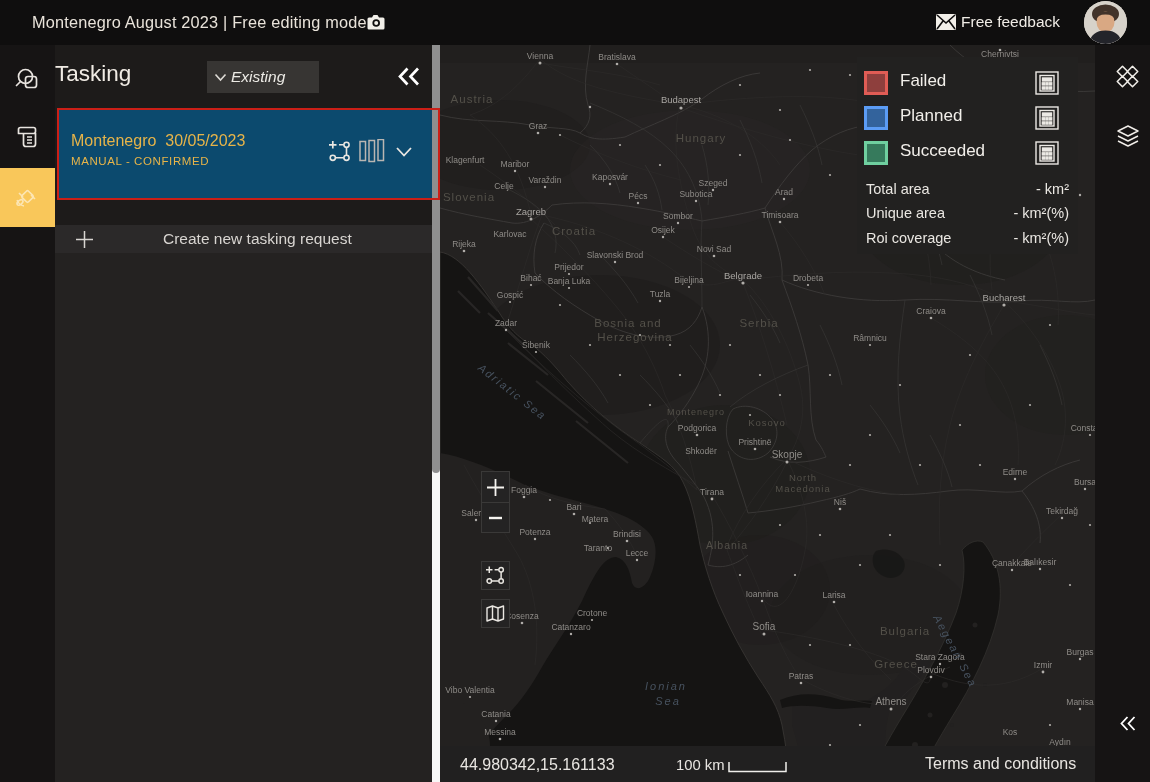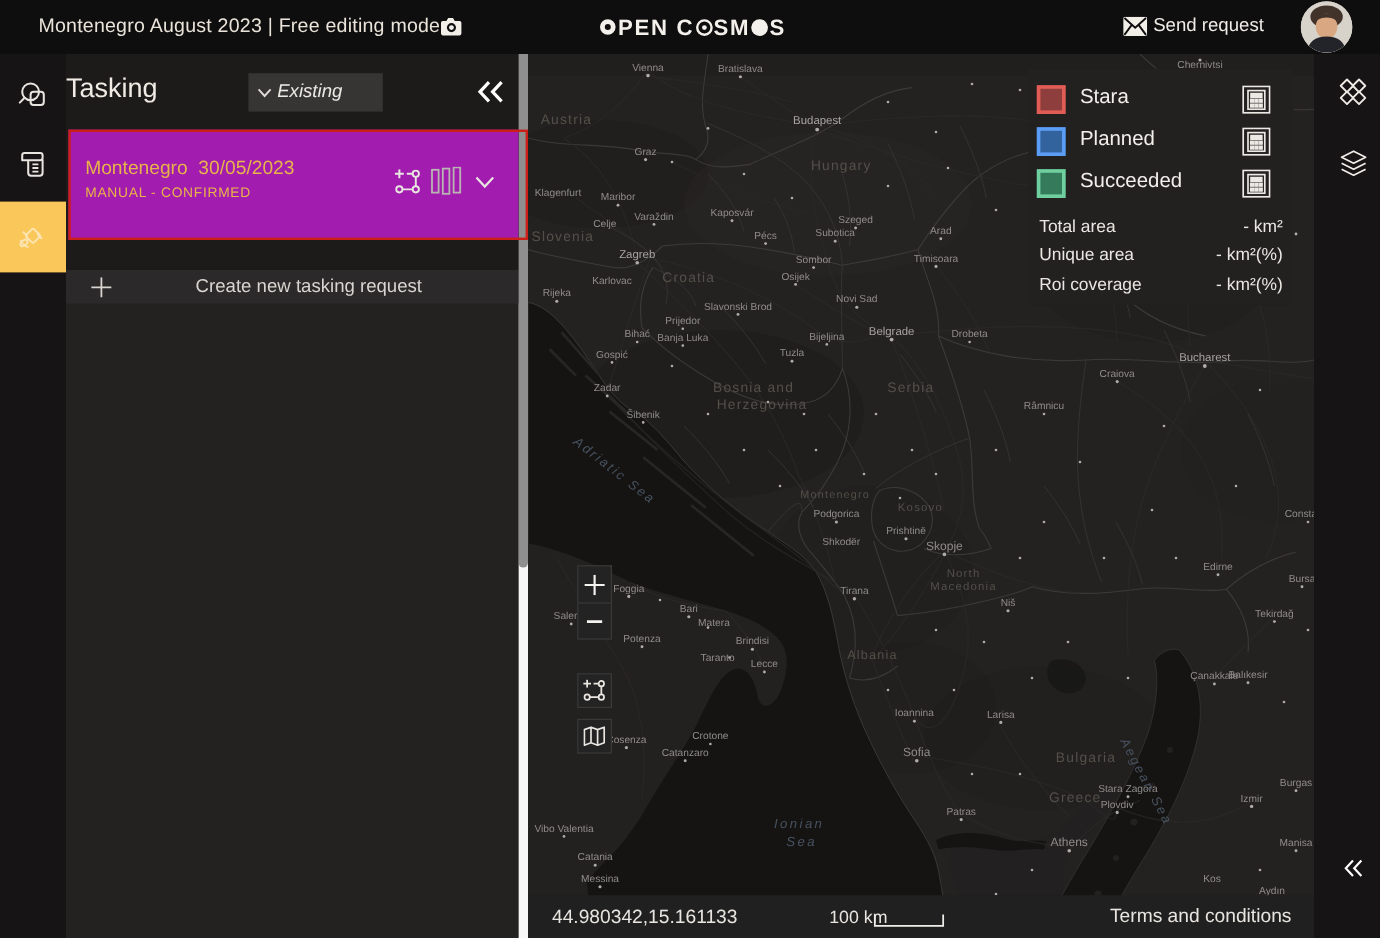--- a/index.html
+++ b/index.html
@@ -17,21 +17,21 @@
   #leftbar{left:0;top:45px;width:55px;height:737px;background:#161414;}
   #selyellow{left:0;top:168px;width:55px;height:59px;background:#f9c75a;}
   
   #panel{left:55px;top:45px;width:377px;height:737px;background:#242221;z-index:3;}
   #panelhead{left:0px;top:0px;width:377px;height:180px;background:#1d1b1a;}
   #tasking{left:0;top:16px;font-size:22.5px;color:#f0ebe4;}
   #dropdown{left:152px;top:16px;width:112px;height:32px;background:#373533;color:#eceae5;}
   #dd-chev{position:absolute;left:7px;top:12px;}
   #dd-text{position:absolute;left:24px;top:7px;font-size:15.5px;font-style:italic;}
   
-  #card{left:2px;top:63px;width:375px;height:92px;background:#a21caf;}
+  #card{left:2px;top:63px;width:375px;height:92px;background:#0c4a6e;}
   #redbox{left:57px;top:108px;width:383px;height:92px;border:2px solid #cb1f17;box-sizing:border-box;z-index:12;}
   #card-t1{left:14px;top:24px;font-size:16px;color:#e7b449;}
   #card-t2{left:14px;top:47px;font-size:11.5px;letter-spacing:0.6px;color:#e7b449;}
   
   #createrow{left:0px;top:180px;width:377px;height:28px;background:#2b2929;color:#d8d5d1;}
   #createtext{left:108px;top:5px;font-size:15.5px;text-align:center;}
   
   #sbtrack{left:432px;top:45px;width:8px;height:737px;background:#f7f7f7;z-index:2;}
   #sbthumb{left:0px;top:0px;width:8px;height:428px;background:#8f8f8f;border-radius:0 0 5px 5px;}
   
@@ -454,32 +454,25 @@
   </svg>
   </div>
 
   <div class="abs" id="topbar"></div>
   <div class="abs" id="title">Montenegro August 2023 | Free editing mode</div>
   <svg class="abs" style="left:366px;top:13px" width="19" height="18" viewBox="0 0 19 18">
     <path d="M2 4.5 h4 l1.5-2.5 h4 l1.5 2.5 h4 a1.5 1.5 0 0 1 1.5 1.5 v9 a1.5 1.5 0 0 1 -1.5 1.5 h-14 a1.5 1.5 0 0 1 -1.5-1.5 v-9 a1.5 1.5 0 0 1 1.5-1.5 z" fill="#f2efe9"></path>
     <circle cx="10.2" cy="10" r="3.8" fill="#0f0e0e"></circle>
     <circle cx="10.2" cy="10" r="2" fill="#f2efe9"></circle>
   </svg>
-  <div class="abs" id="logo">
-    <span style="margin-left:5px;display:flex;align-items:center;font-weight:bold;font-size:18.5px;color:#f4f1ec;letter-spacing:1.4px;">
-      <span style="width:13px;height:13px;border-radius:50%;border:4px solid #f4f1ec;box-sizing:border-box;margin-right:2px;"></span>PEN&nbsp;C<span style="width:14px;height:14px;border-radius:50%;border:2px solid #f4f1ec;box-sizing:border-box;margin:0 1px;display:flex;align-items:center;justify-content:center;">
-          <span style="width:4px;height:4px;border-radius:50%;background:#f4f1ec;"></span>
-        </span>SM<span style="width:14px;height:14px;border-radius:50%;background:#f4f1ec;margin:0 1px;"></span>S
-    </span>
-  </div>
   <svg class="abs" style="left:936px;top:14px" width="20" height="16" viewBox="0 0 20 16">
     <rect x="0" y="0" width="20" height="16" rx="1.5" fill="#f2efe9"></rect>
     <path d="M1 1 L10 9 L19 1 M1 15 L7 7 M19 15 L13 7" stroke="#0f0e0e" stroke-width="1.6" fill="none"></path>
   </svg>
-  <div class="abs" id="sendfb">Send request</div>
+  <div class="abs" id="sendfb">Free feedback</div>
   <div class="abs" id="avatar">
     <svg width="43" height="43" viewBox="0 0 43 43">
       <rect width="43" height="43" fill="#d7d2ca"></rect>
       <ellipse cx="21.5" cy="13" rx="13.5" ry="9.5" fill="#42332a"></ellipse>
       <ellipse cx="21.5" cy="21" rx="9" ry="10.5" fill="#d9a883"></ellipse>
       <path d="M12.5 19 Q12 10.5 21.5 10.5 Q31 10.5 30.5 19 Q30 13.5 21.5 13.5 Q13 13.5 12.5 19 Z" fill="#42332a"></path>
       <path d="M5 43 Q7 29.5 21.5 29.5 Q36 29.5 38 43 Z" fill="#23242a"></path>
     </svg>
   </div>
 
@@ -548,21 +541,21 @@
   </div>
 
   <div class="abs" id="sbtrack">
       <div class="abs" id="sbthumb"></div>
     </div>
   <div class="abs" id="redbox"></div>
 
   <div class="abs" id="legend">
     <div class="lrow" style="top:14px;">
       <div class="swatch" style="background:#8e3f3d;border:3px solid #e05c55;"></div>
-      <div class="ltext">Stara</div>
+      <div class="ltext">Failed</div>
       <svg class="calc" width="24" height="24" viewBox="0 0 24 24">
           <g stroke="#ece9e4" fill="none" stroke-width="1.4">
             <rect x="1" y="1" width="22" height="22"></rect>
             <rect x="5" y="4.5" width="14" height="15.5"></rect>
             <rect x="7.5" y="7" width="9" height="3" fill="#ece9e4"></rect>
             <rect x="7.3" y="11.8" width="2.2" height="2.2" fill="#ece9e4"></rect>
             <rect x="10.9" y="11.8" width="2.2" height="2.2" fill="#ece9e4"></rect>
             <rect x="14.5" y="11.8" width="2.2" height="2.2" fill="#ece9e4"></rect>
             <rect x="7.3" y="15.9" width="2.2" height="2.2" fill="#ece9e4"></rect>
             <rect x="10.9" y="15.9" width="2.2" height="2.2" fill="#ece9e4"></rect>
@@ -633,21 +626,21 @@
     </svg>
   </div>
   <div class="mapbtn" style="left:481px;top:599px;">
     <svg width="19" height="17" viewBox="0 0 19 17">
       <path d="M1 3 L6.5 1 L12 3 L17.5 1 L17.5 14 L12 16 L6.5 14 L1 16 Z M6.5 1 L6.5 14 M12 3 L12 16" stroke="#e9e6e1" stroke-width="1.4" fill="none" stroke-linejoin="round"></path>
     </svg>
   </div>
 
   <div class="abs" id="bottombar">
     <div class="abs" style="left:20px;top:10px;font-size:16px;">44.980342,15.161133</div>
-    <div class="abs" style="left:251px;top:11px;font-size:14.8px;">100 km</div>
+    <div class="abs" style="left:236px;top:11px;font-size:14.8px;">100 km</div>
     <svg class="abs" style="left:288px;top:15px;" width="59" height="12" viewBox="0 0 59 12">
       <path d="M1 1 L1 10.5 L58 10.5 L58 1" stroke="#f0eeea" stroke-width="1.5" fill="none"></path>
     </svg>
     <div class="abs" style="left:485px;top:9px;font-size:16px;">Terms and conditions</div>
   </div>
 
   <div class="abs" id="rightbar">
     <svg class="abs" style="left:21px;top:20px" width="23" height="23" viewBox="0 0 22 22">
       <g stroke="#efece7" stroke-width="1.5" fill="none" stroke-linejoin="round">
         <path d="M6.2 1.2 L11.2 6.2 L6.2 11.2 L1.2 6.2 Z"></path>

